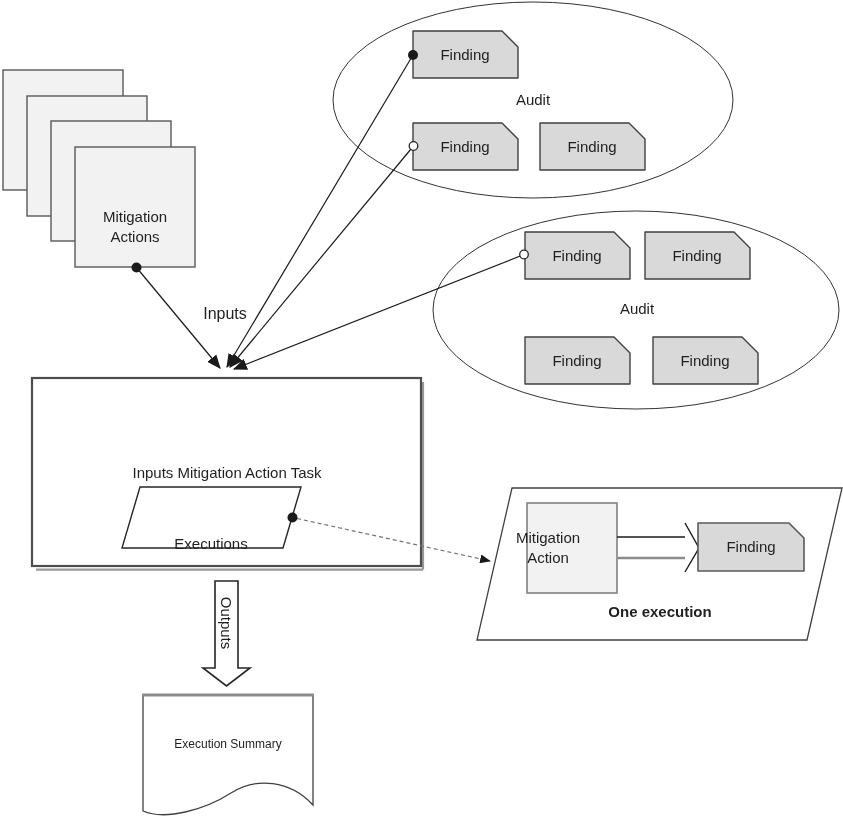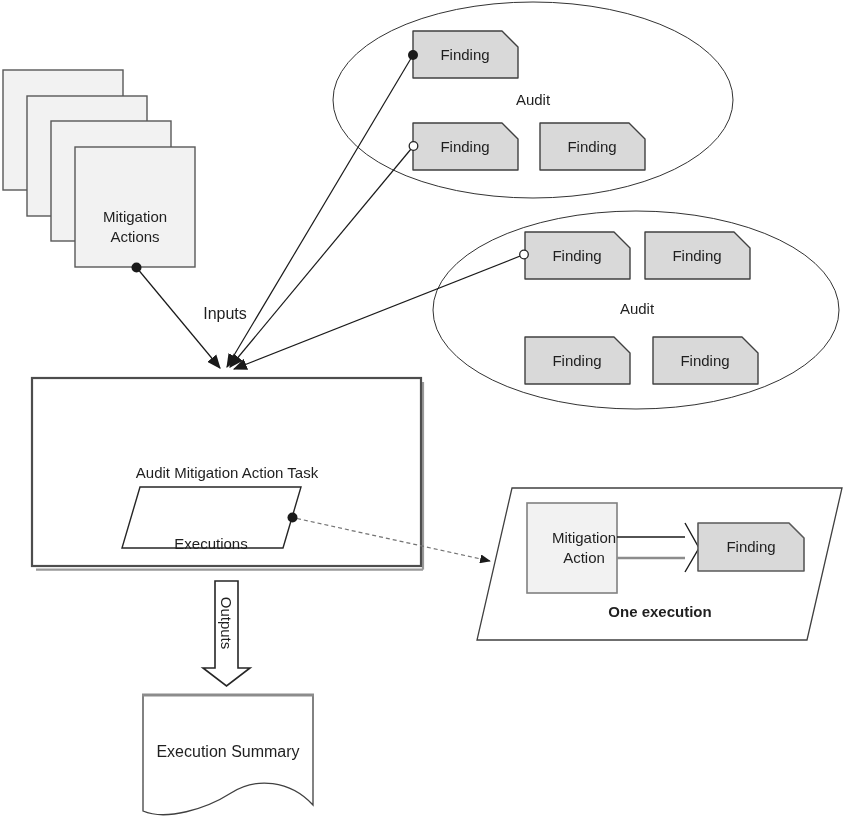--- a/index.html
+++ b/index.html
@@ -27,21 +27,21 @@
     transform: translate(-50%, -50%);
     text-align: center;
     color: #1f1f1f;
     font-size: 15px;
     line-height: 1.3;
     white-space: nowrap;
     pointer-events: none;
   }
   .lbl.wrap { white-space: normal; }
   .lbl.big { font-size: 16px; text-align: right; }
-  .lbl.small { font-size: 16px; margin-top: 7px; }
+  .lbl.small { font-size: 12px; }
   .lbl.rot90 { transform: translate(-50%, -50%) rotate(90deg); }
 </style>
 </head>
 <body>
 
 <div class="canvas">
 
   <svg width="843" height="822" viewBox="0 0 843 822">
     <defs>
       <marker id="arrow" markerUnits="userSpaceOnUse" markerWidth="14" markerHeight="12" viewBox="0 0 12 10" refX="11" refY="5" orient="auto">
@@ -117,23 +117,23 @@
   <div class="lbl" style="left:465px; top:55px;">Finding</div>
   <div class="lbl" style="left:465px; top:147px;">Finding</div>
   <div class="lbl" style="left:592px; top:147px;">Finding</div>
 
   <div class="lbl" style="left:637px; top:309px;">Audit</div>
   <div class="lbl" style="left:577px; top:256px;">Finding</div>
   <div class="lbl" style="left:697px; top:256px;">Finding</div>
   <div class="lbl" style="left:577px; top:361px;">Finding</div>
   <div class="lbl" style="left:705px; top:361px;">Finding</div>
 
-  <div class="lbl" style="left:227px; top:473px;">Audit Mitigation Action Task</div>
+  <div class="lbl" style="left:227px; top:473px;">Inputs Mitigation Action Task</div>
   <div class="lbl" style="left:211px; top:544px;">Executions</div>
 
   <div class="lbl rot90" style="left:226px; top:623px;">Outputs</div>
 
-  <div class="lbl wrap" style="left:584px; top:547px; width:86px;">Mitigation Action</div>
+  <div class="lbl wrap" style="left:548px; top:547px; width:86px;">Mitigation Action</div>
   <div class="lbl" style="left:751px; top:547px;">Finding</div>
   <div class="lbl" style="left:660px; top:612px;font-weight:bold;">One execution</div>
 
   <div class="lbl small" style="left:228px; top:745px;">Execution Summary</div>
 </div>
 
 </body></html>

